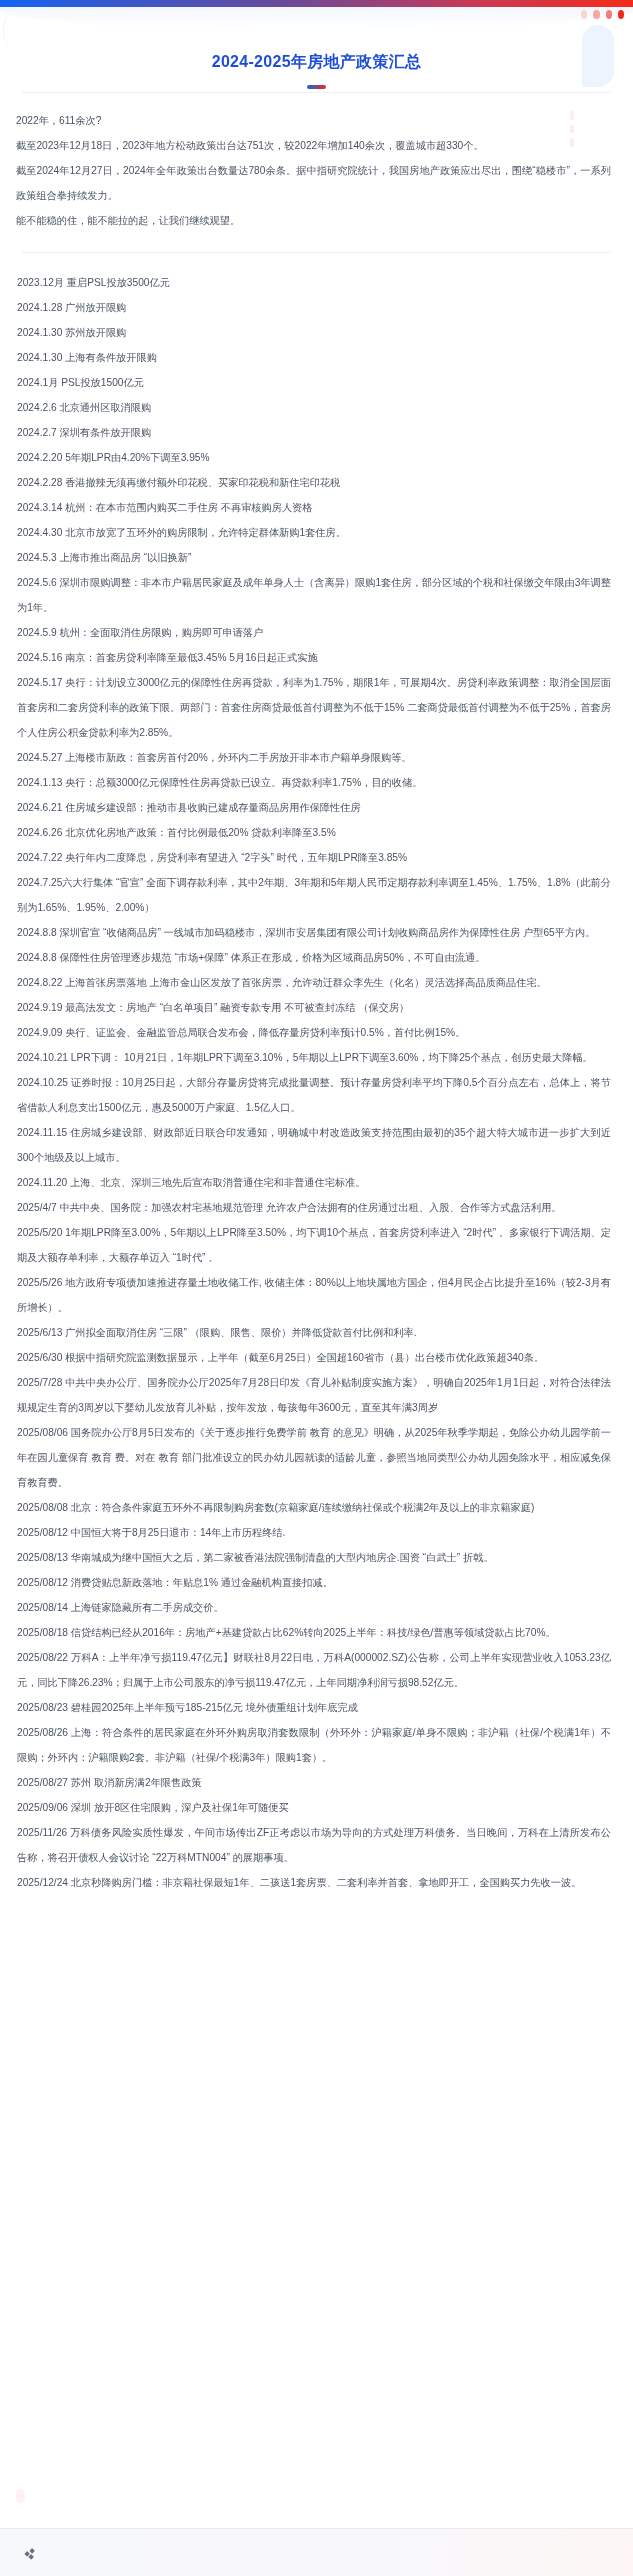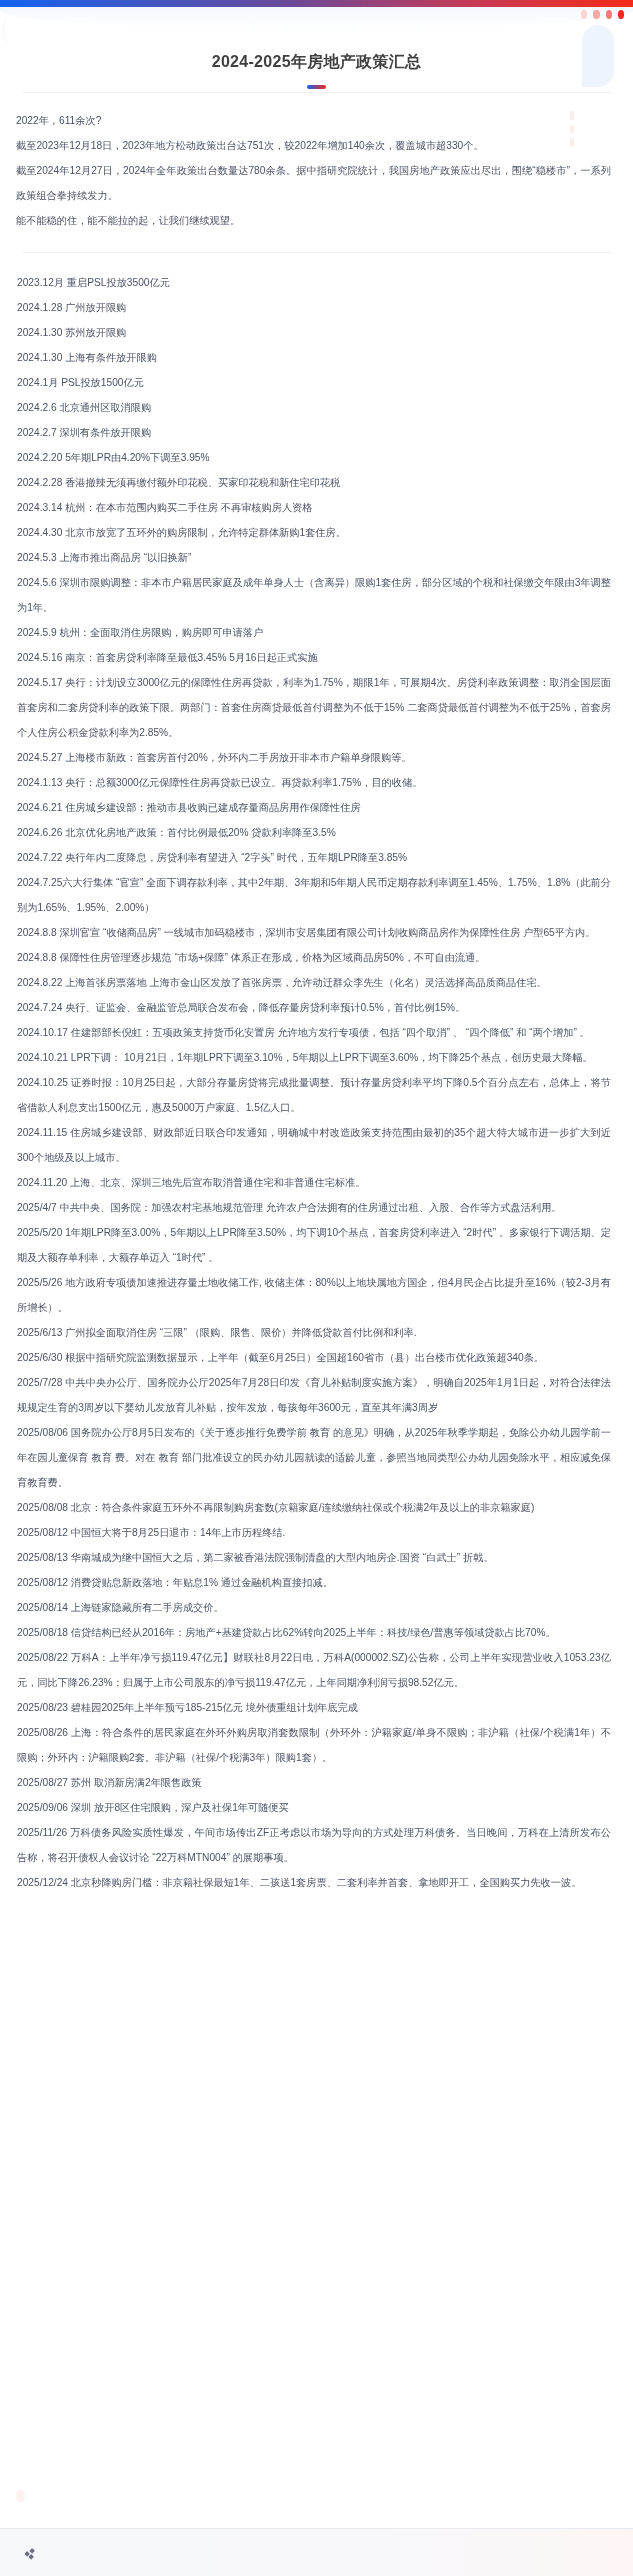--- a/index.html
+++ b/index.html
@@ -37,21 +37,21 @@
   .deco-lines span { display:block; width:3.7px; height:8.7px; margin-bottom: 5px; border-radius:1.9px; background:#fdecec; }
   .deco-left {
     position: absolute; top: 13.6px; left: 2.5px; width: 15px; height: 32px; z-index: 1;
     border-left: 1.9px solid #f7e6ea; border-radius: 50%; opacity: .6;
   }
   header.title-block {
     position: relative; z-index: 2;
     padding-top: 42px; text-align: center;
   }
   .page-title {
-    font-size: 16px; font-weight: 700; color: #404040; letter-spacing: 0.3px;
+    font-size: 16px; font-weight: 700; color: #1d4ed8; letter-spacing: 0.3px;
     line-height: 25px;
   }
   .title-pill {
     width: 18.6px; height: 4.3px; border-radius: 2.5px; margin: 11px auto 0;
     background: linear-gradient(90deg, #1463f0, #f42a1a);
   }
   .divider {
     height: 1.2px; background: #eeeff2; margin: 3.1px 22px 0 22px;
   }
   .content { padding: 0 22px; position: relative; z-index: 2; }
@@ -132,22 +132,22 @@
     <p class="para">2024.5.17 央行：计划设立3000亿元的保障性住房再贷款，利率为1.75%，期限1年，可展期4次。房贷利率政策调整：取消全国层面首套房和二套房贷利率的政策下限。两部门：首套住房商贷最低首付调整为不低于15% 二套商贷最低首付调整为不低于25%，首套房个人住房公积金贷款利率为2.85%。</p>
     <p class="para">2024.5.27 上海楼市新政：首套房首付20%，外环内二手房放开非本市户籍单身限购等。</p>
     <p class="para">2024.1.13 央行：总额3000亿元保障性住房再贷款已设立。再贷款利率1.75%，目的收储。</p>
     <p class="para">2024.6.21 住房城乡建设部：推动市县收购已建成存量商品房用作保障性住房</p>
     <p class="para">2024.6.26 北京优化房地产政策：首付比例最低20% 贷款利率降至3.5%</p>
     <p class="para">2024.7.22 央行年内二度降息，房贷利率有望进入 “2字头” 时代，五年期LPR降至3.85%</p>
     <p class="para">2024.7.25六大行集体 “官宣” 全面下调存款利率，其中2年期、3年期和5年期人民币定期存款利率调至1.45%、1.75%、1.8%（此前分别为1.65%、1.95%、2.00%）</p>
     <p class="para">2024.8.8 深圳官宣 “收储商品房” 一线城市加码稳楼市，深圳市安居集团有限公司计划收购商品房作为保障性住房 户型65平方内。</p>
     <p class="para">2024.8.8 保障性住房管理逐步规范 “市场+保障” 体系正在形成，价格为区域商品房50%，不可自由流通。</p>
     <p class="para">2024.8.22 上海首张房票落地 上海市金山区发放了首张房票，允许动迁群众李先生（化名）灵活选择高品质商品住宅。</p>
-    <p class="para">2024.7.24 央行、证监会、金融监管总局联合发布会，降低存量房贷利率预计0.5%，首付比例15%。</p>
-    <p class="para">2024.10.17 住建部部长倪虹：五项政策支持货币化安置房 允许地方发行专项债，包括 “四个取消” 、 “四个降低” 和 “两个增加” 。</p>
+    <p class="para">2024.9.19 最高法发文：房地产 “白名单项目” 融资专款专用 不可被查封冻结 （保交房）</p>
+    <p class="para">2024.9.09 央行、证监会、金融监管总局联合发布会，降低存量房贷利率预计0.5%，首付比例15%。</p>
     <p class="para">2024.10.21 LPR下调： 10月21日，1年期LPR下调至3.10%，5年期以上LPR下调至3.60%，均下降25个基点，创历史最大降幅。</p>
     <p class="para">2024.10.25 证券时报：10月25日起，大部分存量房贷将完成批量调整。预计存量房贷利率平均下降0.5个百分点左右，总体上，将节省借款人利息支出1500亿元，惠及5000万户家庭、1.5亿人口。</p>
     <p class="para">2024.11.15 住房城乡建设部、财政部近日联合印发通知，明确城中村改造政策支持范围由最初的35个超大特大城市进一步扩大到近300个地级及以上城市。</p>
     <p class="para">2024.11.20 上海、北京、深圳三地先后宣布取消普通住宅和非普通住宅标准。</p>
     <p class="para">2025/4/7 中共中央、国务院：加强农村宅基地规范管理 允许农户合法拥有的住房通过出租、入股、合作等方式盘活利用。</p>
     <p class="para">2025/5/20 1年期LPR降至3.00%，5年期以上LPR降至3.50%，均下调10个基点，首套房贷利率进入 “2时代” 。多家银行下调活期、定期及大额存单利率，大额存单迈入 “1时代” 。</p>
     <p class="para">2025/5/26 地方政府专项债加速推进存量土地收储工作, 收储主体：80%以上地块属地方国企，但4月民企占比提升至16%（较2-3月有所增长）。</p>
     <p class="para">2025/6/13 广州拟全面取消住房 “三限” （限购、限售、限价）并降低贷款首付比例和利率.</p>
     <p class="para">2025/6/30 根据中指研究院监测数据显示，上半年（截至6月25日）全国超160省市（县）出台楼市优化政策超340条。</p>
     <p class="para">2025/7/28 中共中央办公厅、国务院办公厅2025年7月28日印发《育儿补贴制度实施方案》，明确自2025年1月1日起，对符合法律法规规定生育的3周岁以下婴幼儿发放育儿补贴，按年发放，每孩每年3600元，直至其年满3周岁</p>

